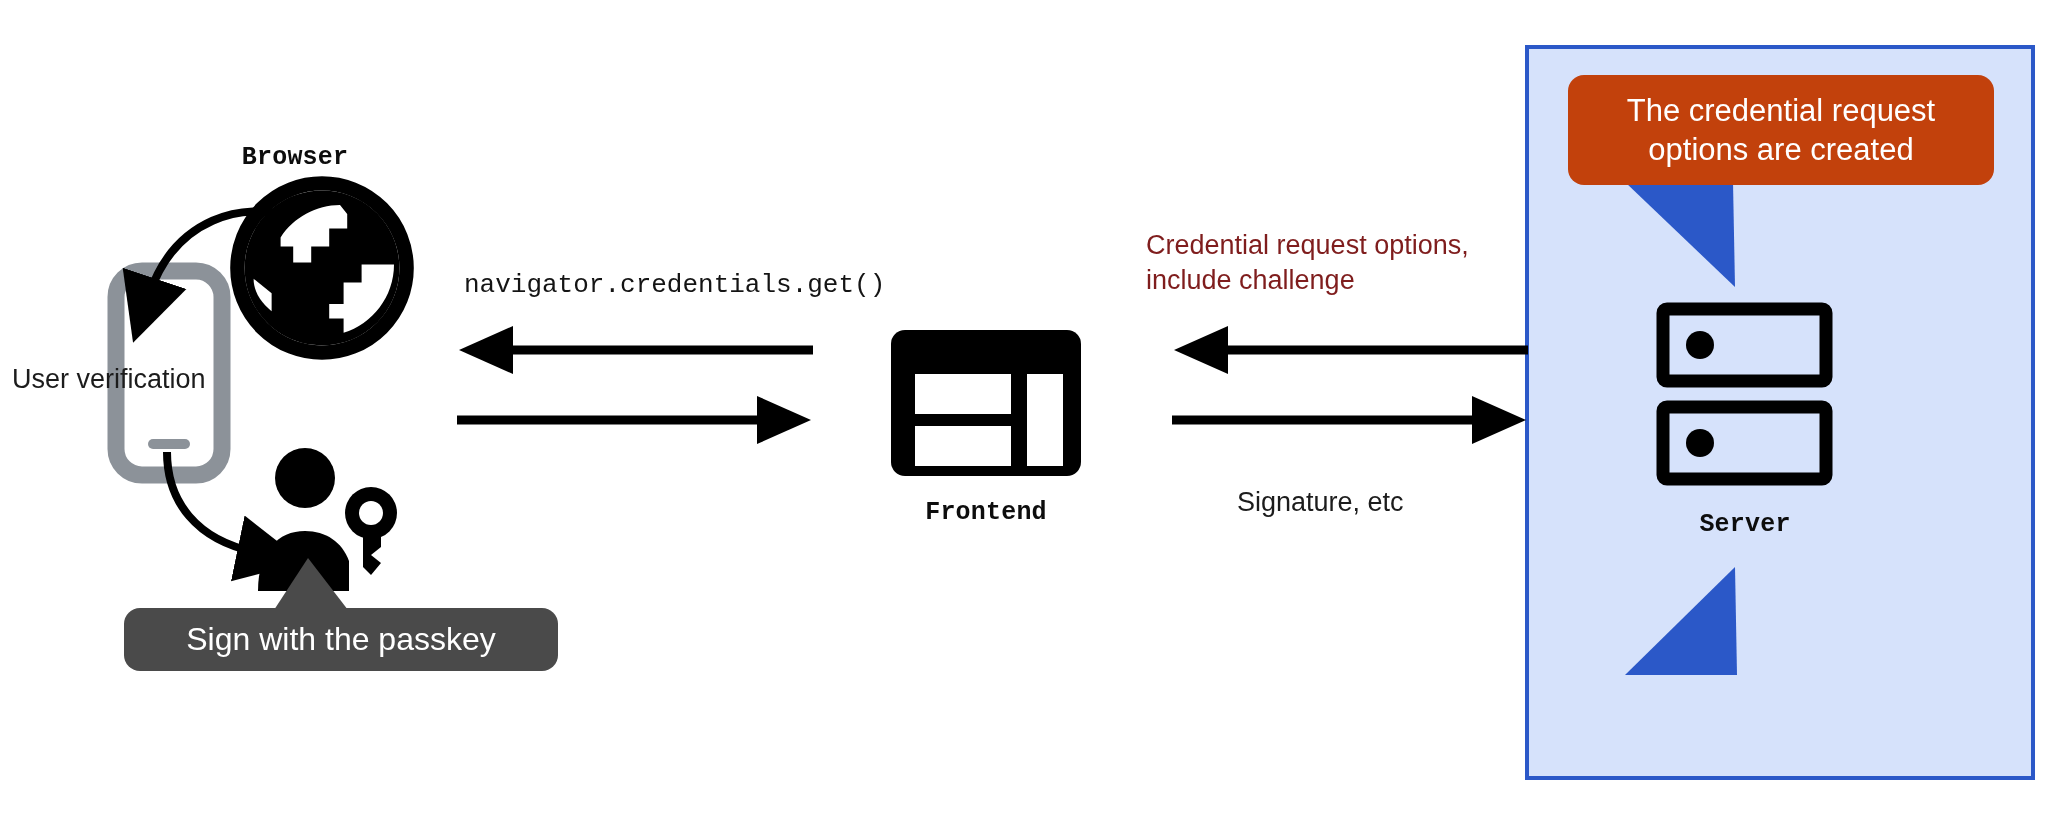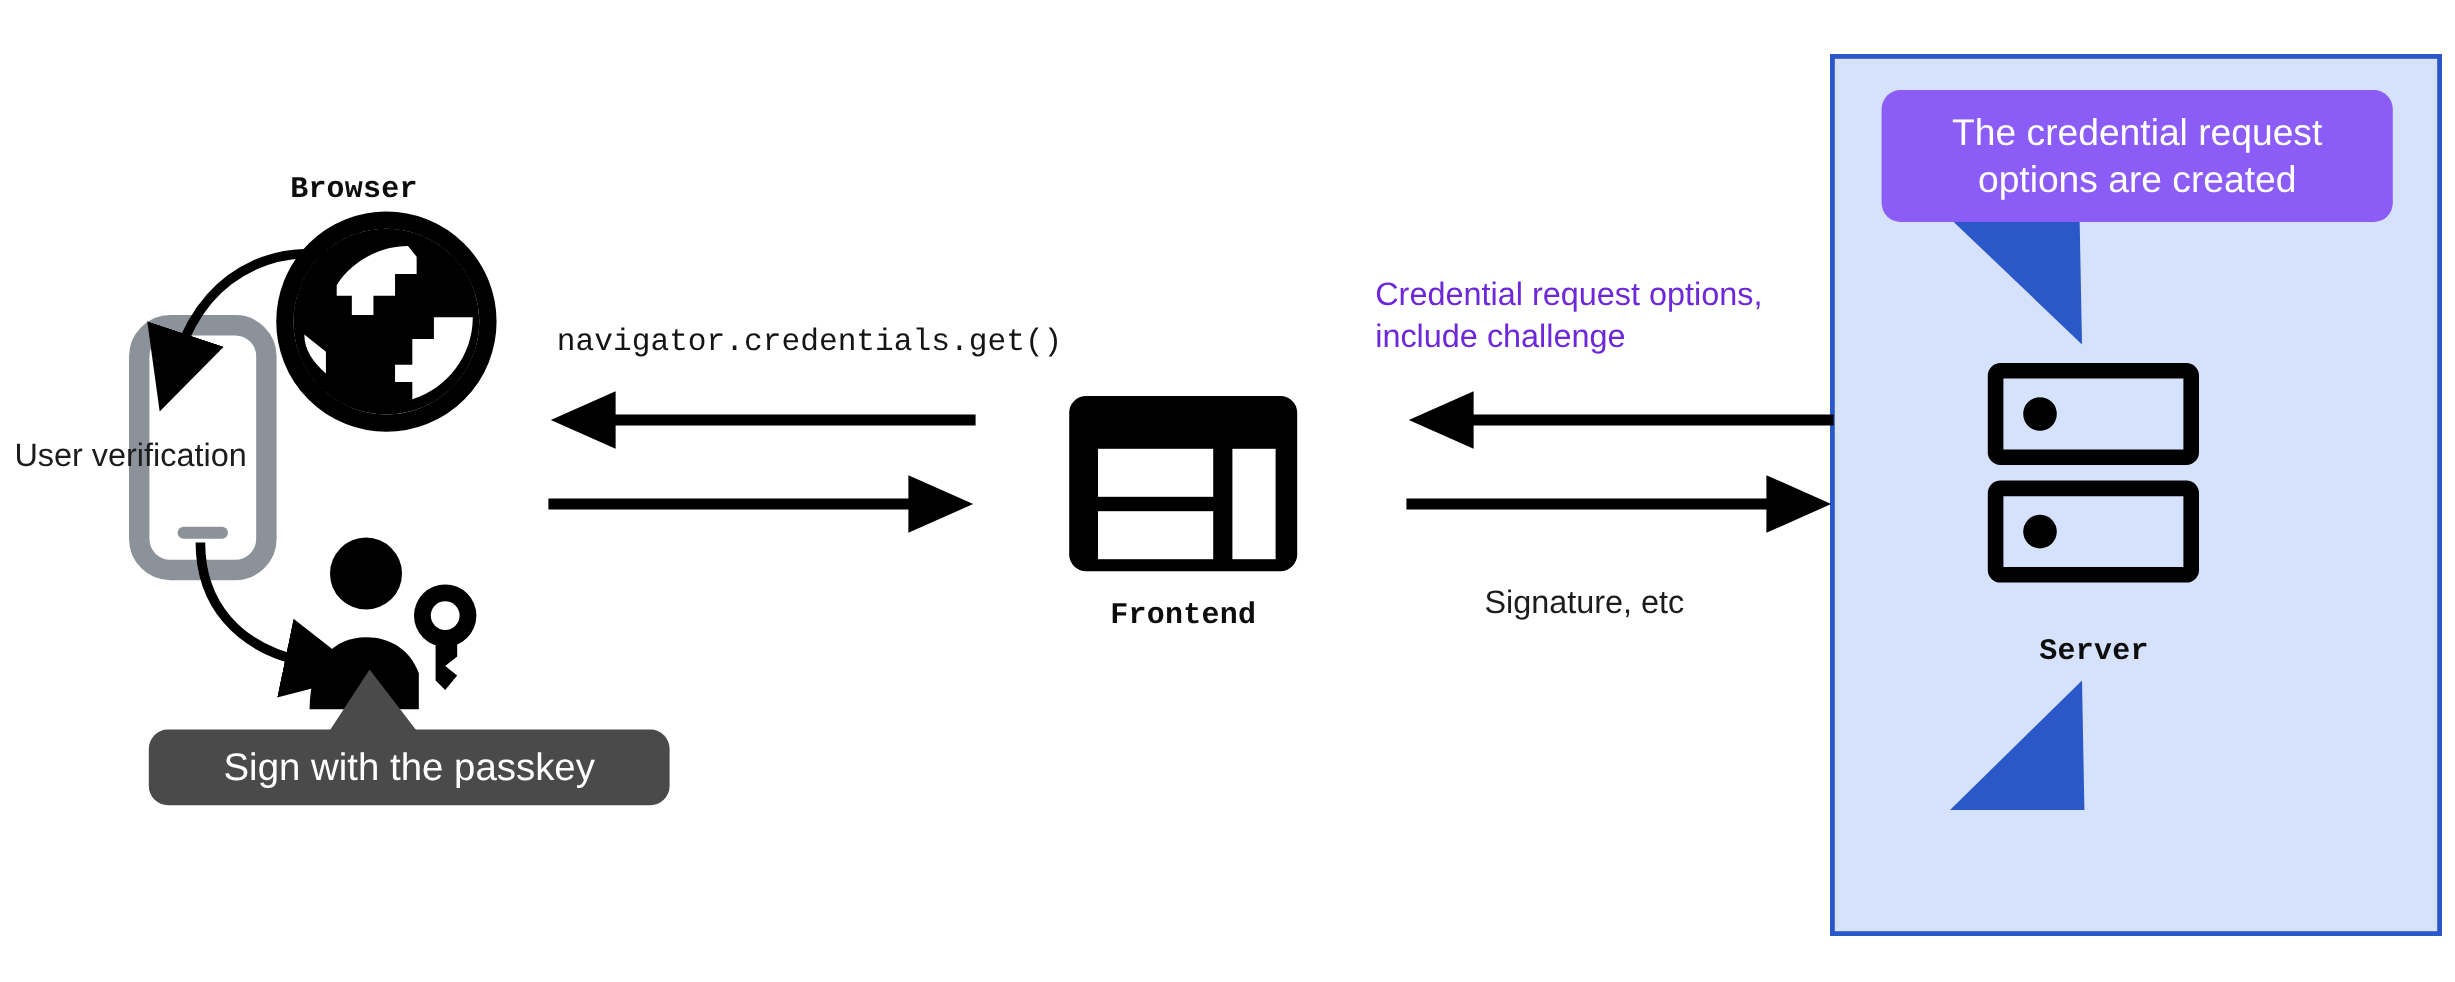--- a/index.html
+++ b/index.html
@@ -26,21 +26,21 @@
     font-weight: 700;
     font-size: 25px;
     letter-spacing: 0.2px;
     text-align: center;
     color: #0d0d0d;
     white-space: nowrap;
     font-family: Liberation Mono, monospace;
   }
   .flow-label {
     font-size: 27px;
-    color: #6d28d9;
+    color: #7f1d1d;
     line-height: 1.28;
     white-space: pre-line;
   }
   .mono-label {
     font-family: "Liberation Mono", "DejaVu Sans Mono", monospace;
     font-size: 26px;
     color: #141414;
     white-space: nowrap;
   }
   .small-label {
@@ -56,21 +56,21 @@
     color: #ffffff;
     font-size: 31px;
     line-height: 1.26;
     text-align: center;
     display: flex;
     align-items: center;
     justify-content: center;
     padding: 10px 18px;
     white-space: pre-line;
   }
-  .callout-blue { background: #8b5cf6; }
+  .callout-blue { background: #c2410c; }
   .callout-dark { background: #4a4a4a; font-size: 32px; }
 
   svg { display: block; overflow: visible; }
 </style>
 </head>
 <body>
 
 <div id="diagram-root">
 
   <div class="abs" style="left:1525px; top:45px; width:510px; height:735px;
@@ -201,21 +201,21 @@
 options are created</div>
 
   <div class="abs" style="left:1657px; top:303px; width:175px; height:182px;">
     <svg width="175" height="182" viewBox="0 0 175 182">
       <rect x="6" y="6" width="163" height="72" rx="4" ry="4" fill="none" stroke="#000" stroke-width="13"></rect>
       <circle cx="43" cy="42" r="14" fill="#000"></circle>
       <rect x="6" y="104" width="163" height="72" rx="4" ry="4" fill="none" stroke="#000" stroke-width="13"></rect>
       <circle cx="43" cy="140" r="14" fill="#000"></circle>
     </svg>
   </div>
-  <div class="abs node-label" style="left:1645px; top:510px; width:200px;margin-top:18px;">Server</div>
+  <div class="abs node-label" style="left:1645px; top:510px; width:200px;">Server</div>
 
   <div class="abs" style="left:1625px; top:567px; width:200px; height:110px;">
     <svg width="200" height="110" viewBox="0 0 200 110">
       <path d="M110 0 L112 108 L0 108 Z" fill="#2b58c8"></path>
     </svg>
   </div>
 
 </div>
 
 </body></html>

